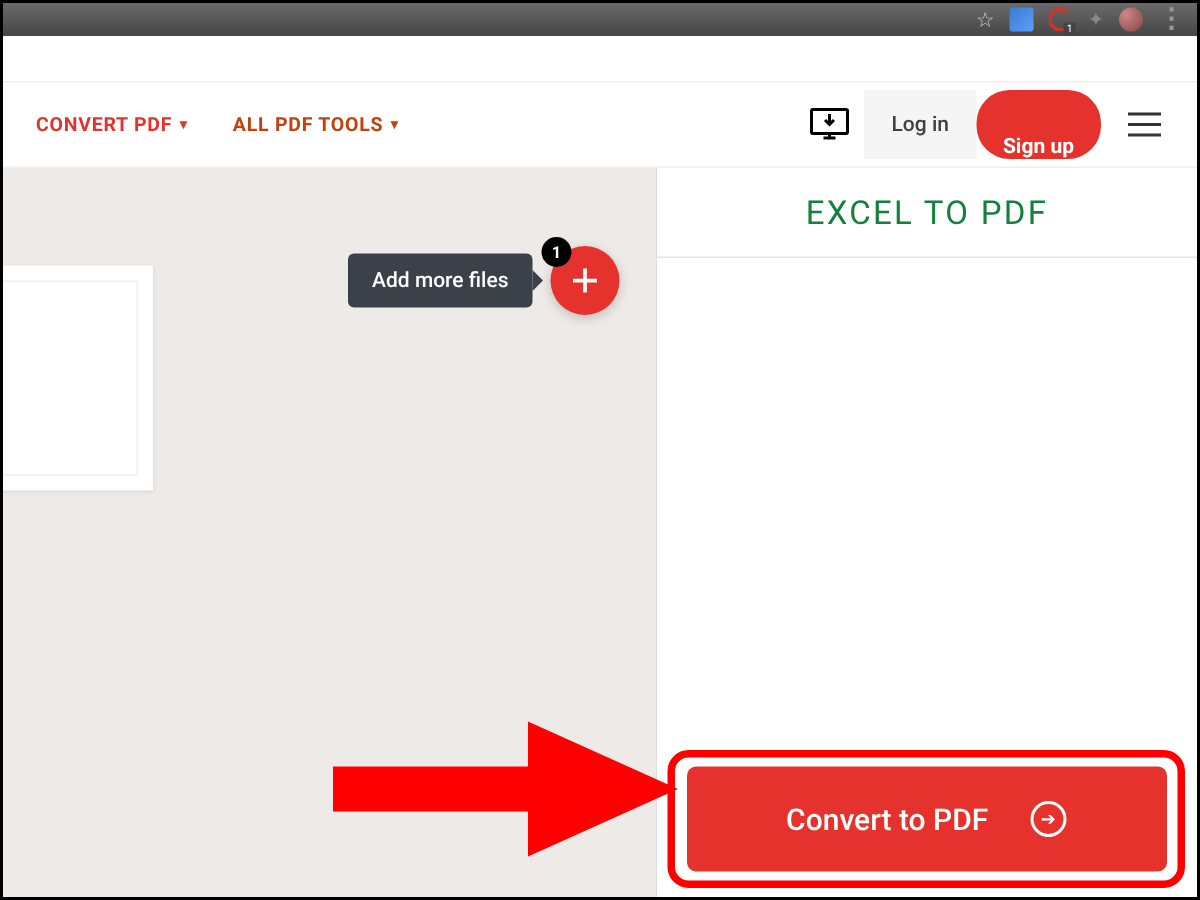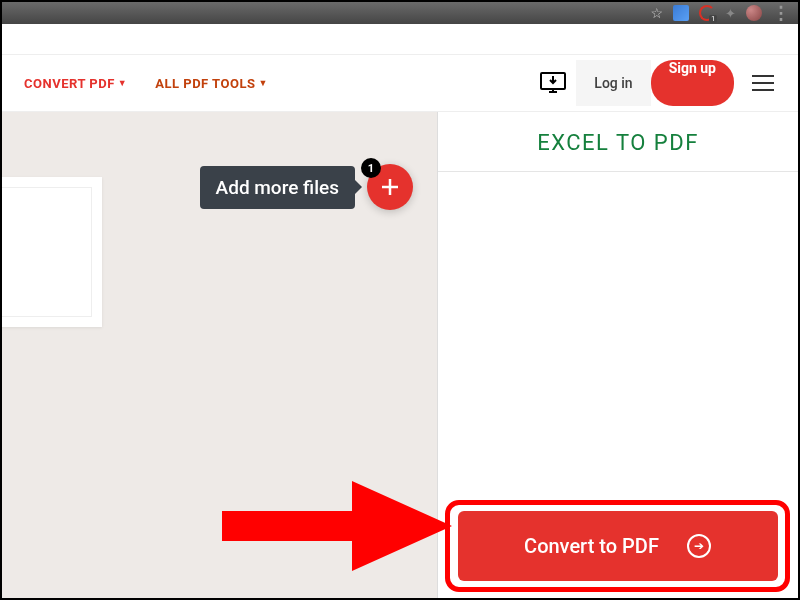--- a/index.html
+++ b/index.html
@@ -19,29 +19,29 @@
     
     .topbar { height: 58px; border-top: 1px solid #eee; border-bottom: 1px solid #eee; display: flex; align-items: center; padding: 0 12px 0 22px; background: #fff; }
     .nav-left { display: flex; gap: 28px; align-items: center; }
     .nav-item { font-size: 13px; font-weight: 700; letter-spacing: 0.5px; cursor: pointer; display: flex; align-items: center; gap: 3px; }
     .nav-convert { color: #e5322d; }
     .nav-tools { color: #c2410c; }
     .caret { font-size: 9px; }
     .nav-right { margin-left: auto; display: flex; align-items: center; gap: 0; }
     .desktop-icon { width: 46px; height: 46px; display: flex; align-items: center; justify-content: center; cursor: pointer; }
     .login-btn { background: #f5f5f5; color: #404040; font-size: 14px; font-weight: 500; padding: 0 18px; height: 46px; display: flex; align-items: center; cursor: pointer; }
-    .signup-btn { background: #e5322d; color: #fff; font-size: 14px; font-weight: 700; padding: 0 18px; height: 46px; display: flex; align-items: flex-start; cursor: pointer; border-radius: 22px; }
+    .signup-btn { background: #e5322d; color: #fff; font-size: 14px; font-weight: 700; padding: 0 18px; height: 46px; display: flex; align-items: flex-end; cursor: pointer; border-radius: 22px; }
     .hamburger { width: 46px; height: 46px; display: flex; flex-direction: column; justify-content: center; align-items: center; gap: 5px; cursor: pointer; margin-left: 6px; }
     .hamburger span { width: 22px; height: 2px; background: #333; }
     
     .main { display: flex; height: calc(600px - 22px - 30px - 58px - 4px); }
     
     .left-pane { width: 435px; background: #eeeae7; position: relative; padding: 0; }
     .addmore-wrap { position: absolute; top: 52px; right: 24px; display: flex; align-items: center; }
-    .tooltip { background: #3a4149; color: #fff; font-size: 19px; font-weight: 500; padding: 10px 16px; border-radius: 4px; position: relative; margin-right: 12px; }
+    .tooltip { background: #3a4149; color: #fff; font-size: 14px; font-weight: 500; padding: 10px 16px; border-radius: 4px; position: relative; margin-right: 12px; }
     .tooltip::after { content: ""; position: absolute; right: -7px; top: 50%; transform: translateY(-50%); border-left: 7px solid #3a4149; border-top: 7px solid transparent; border-bottom: 7px solid transparent; }
     .add-btn { width: 46px; height: 46px; background: #e5322d; border-radius: 50%; display: flex; align-items: center; justify-content: center; color: #fff; position: relative; cursor: pointer; box-shadow: 0 2px 8px rgba(0,0,0,0.2); }
     .add-btn svg { width: 20px; height: 20px; }
     .add-badge { position: absolute; top: -6px; left: -6px; width: 20px; height: 20px; background: #000; color: #fff; border-radius: 50%; font-size: 11px; font-weight: 700; display: flex; align-items: center; justify-content: center; }
     
     .file-card { position: absolute; left: -62px; top: 65px; width: 162px; background: #fff; padding: 10px; box-shadow: 0 1px 3px rgba(0,0,0,0.08); }
     .file-preview { width: 100%; height: 130px; background: #fff; border: 1px solid #eee; display: flex; align-items: flex-start; justify-content: flex-start; position: relative; padding-top: 30px; }
     
     .right-pane { flex: 1; background: #fff; border-left: 1px solid #ddd; display: flex; flex-direction: column; }
     .right-title { font-size: 22px; font-weight: 400; letter-spacing: 1.5px; color: #15803d; text-align: center; padding: 18px 0 16px; border-bottom: 1px solid #e5e5e5; }

